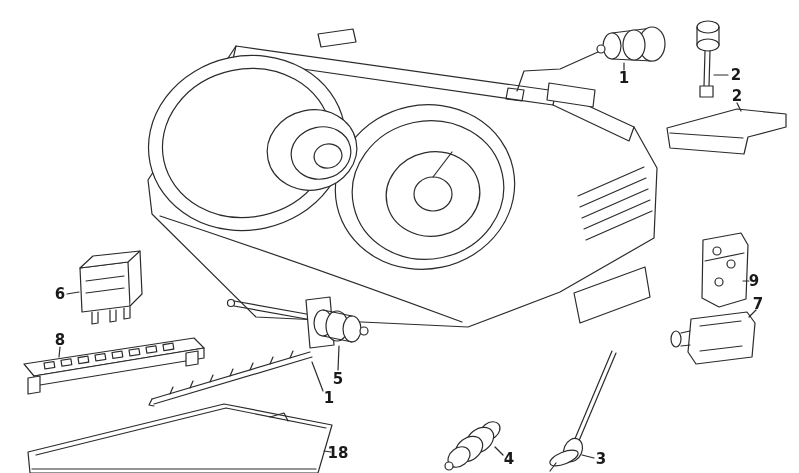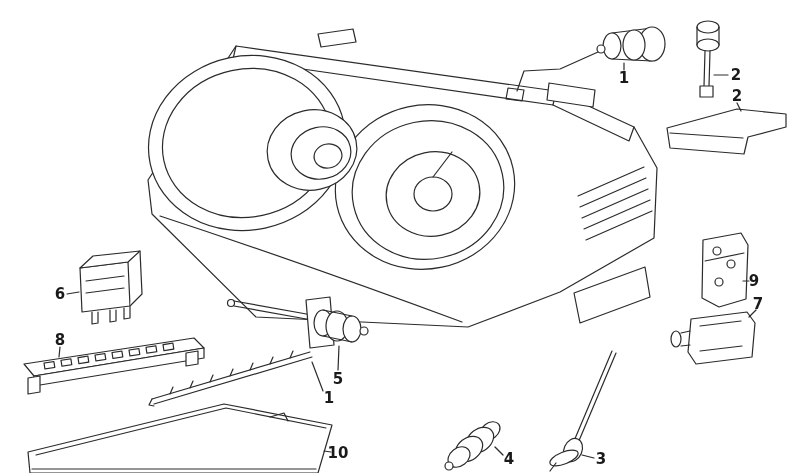--- a/index.html
+++ b/index.html
@@ -188,17 +188,17 @@
 
   <span class="callout" style="left:624px;top:78px">1</span>
   <span class="callout" style="left:736px;top:75px">2</span>
   <span class="callout" style="left:737px;top:96px">2</span>
   <span class="callout" style="left:754px;top:281px">9</span>
   <span class="callout" style="left:758px;top:304px">7</span>
   <span class="callout" style="left:60px;top:294px">6</span>
   <span class="callout" style="left:60px;top:340px">8</span>
   <span class="callout" style="left:338px;top:379px">5</span>
   <span class="callout" style="left:329px;top:398px">1</span>
-  <span class="callout" style="left:338px;top:453px">10</span>
+  <span class="callout" style="left:338px;top:453px">18</span>
   <span class="callout" style="left:509px;top:459px">4</span>
   <span class="callout" style="left:601px;top:459px">3</span>
 
 </div>
 
 </body></html>

